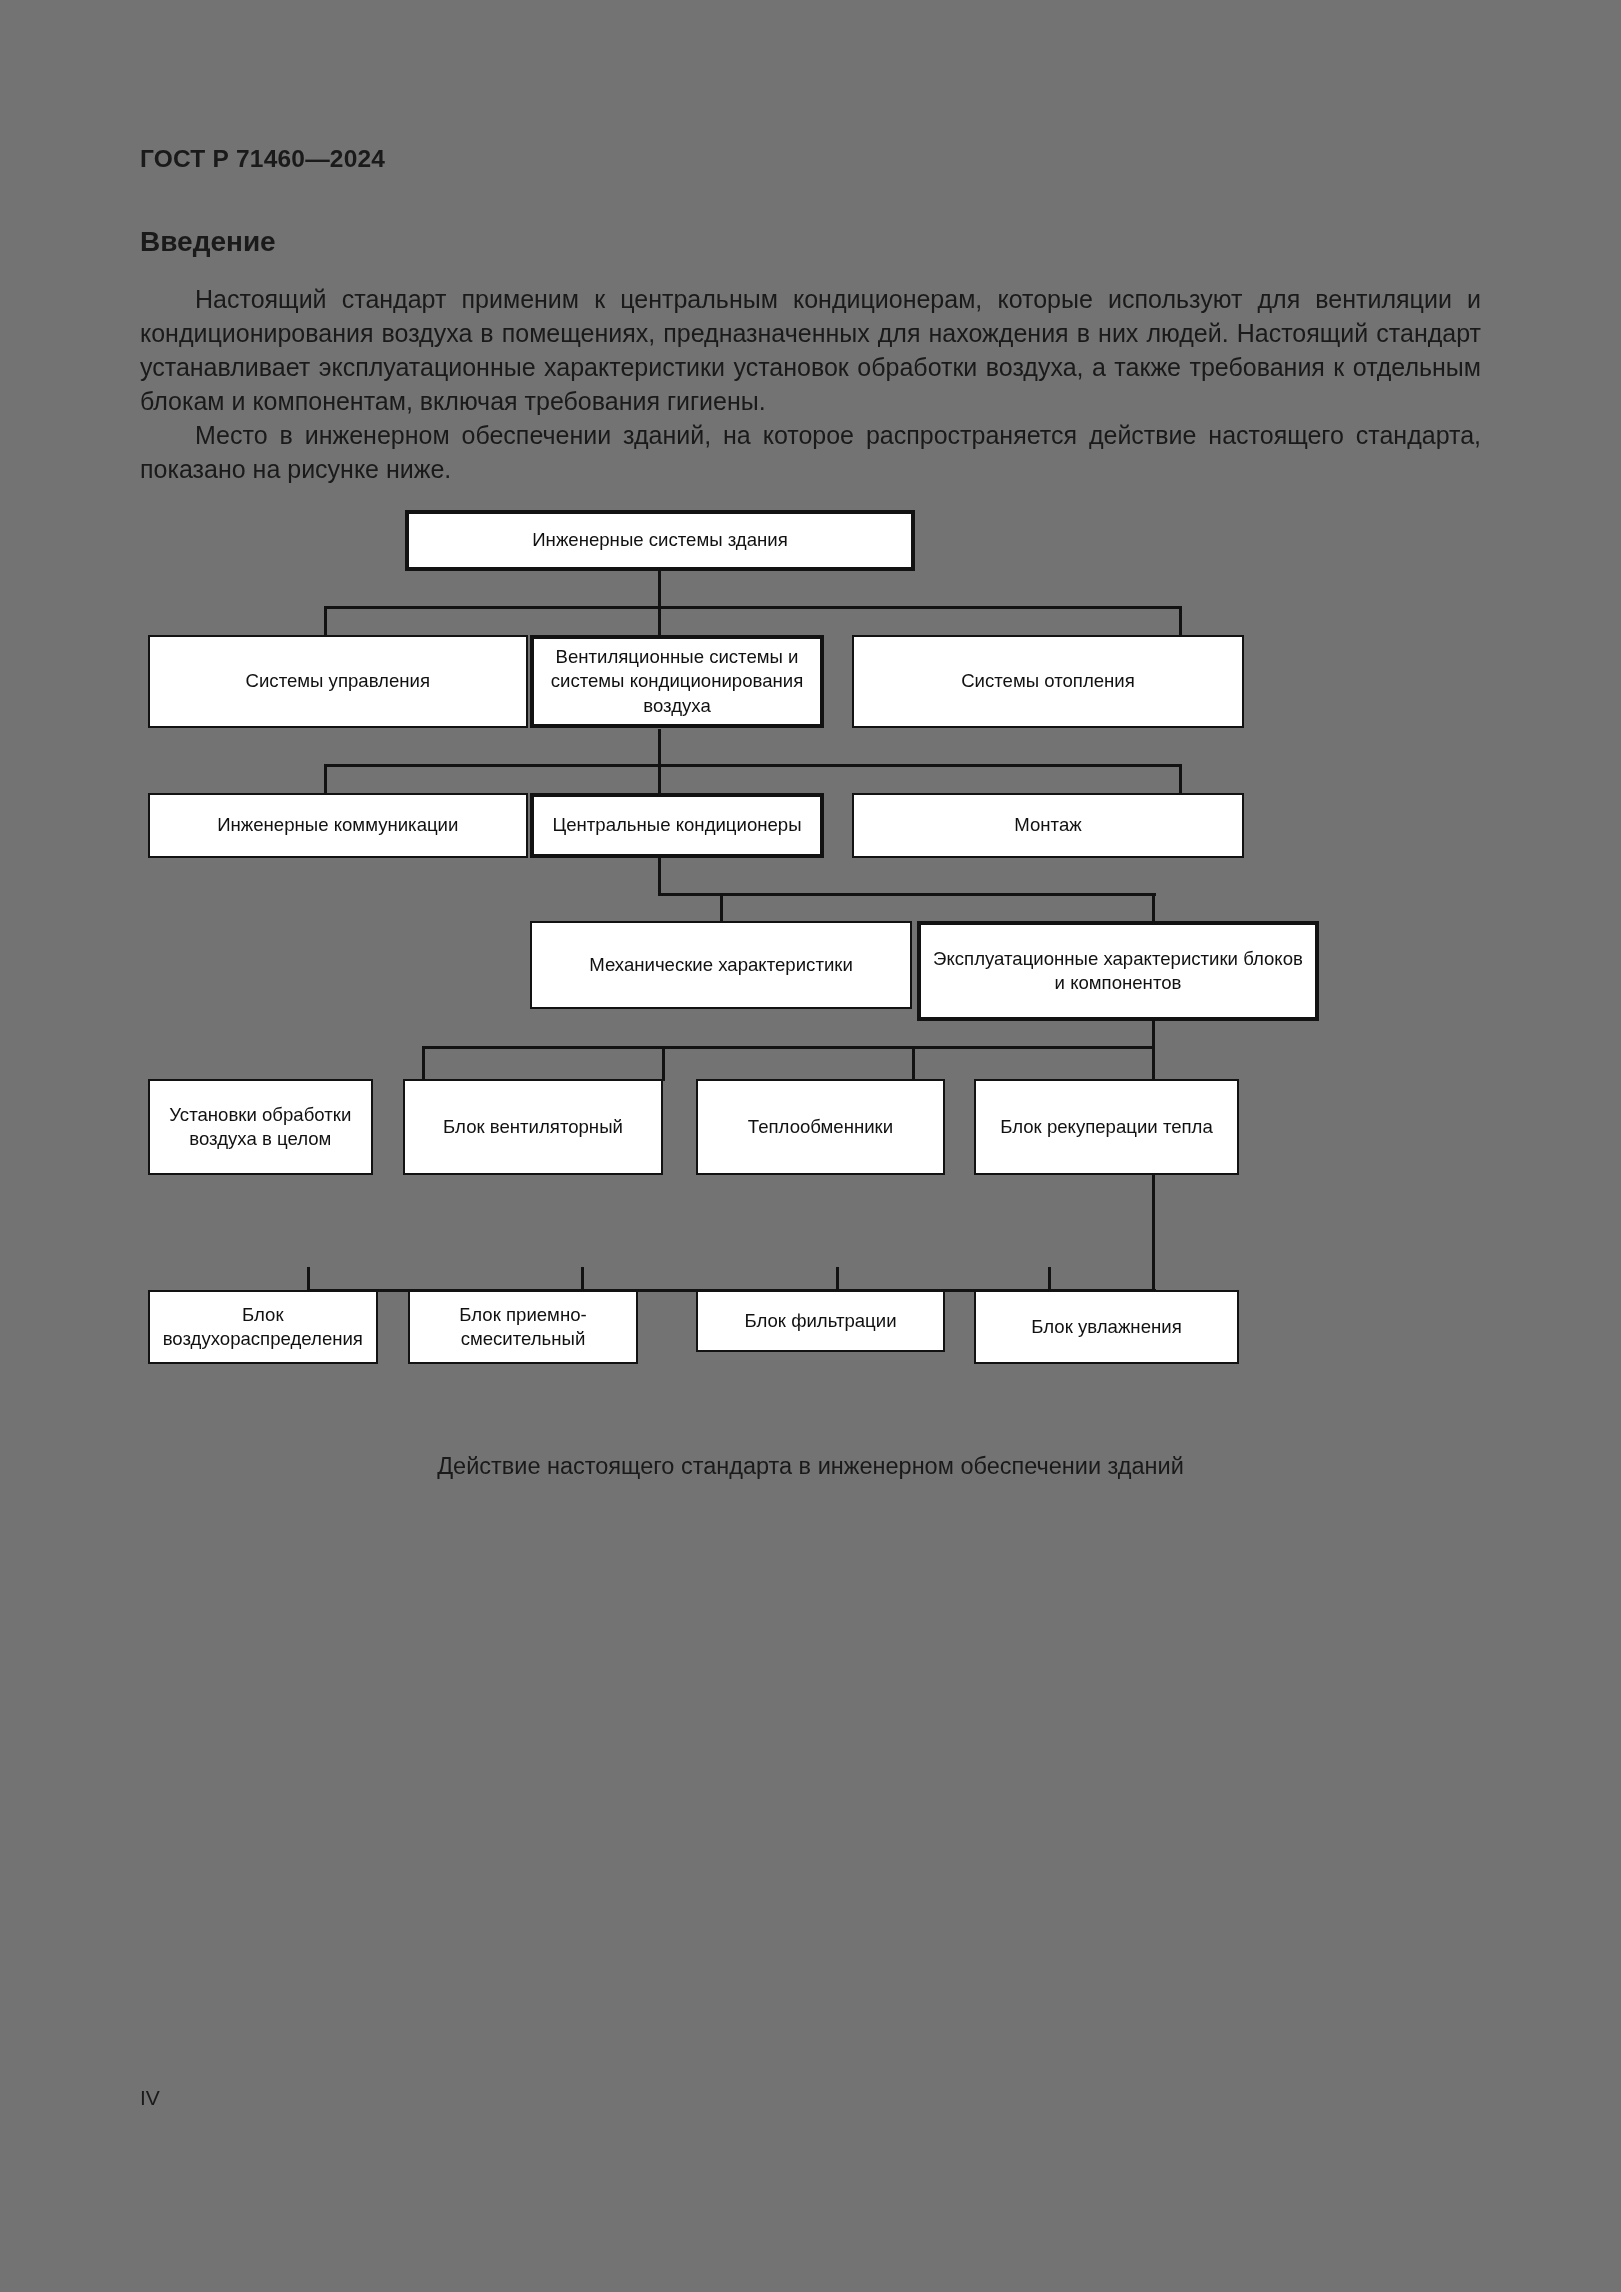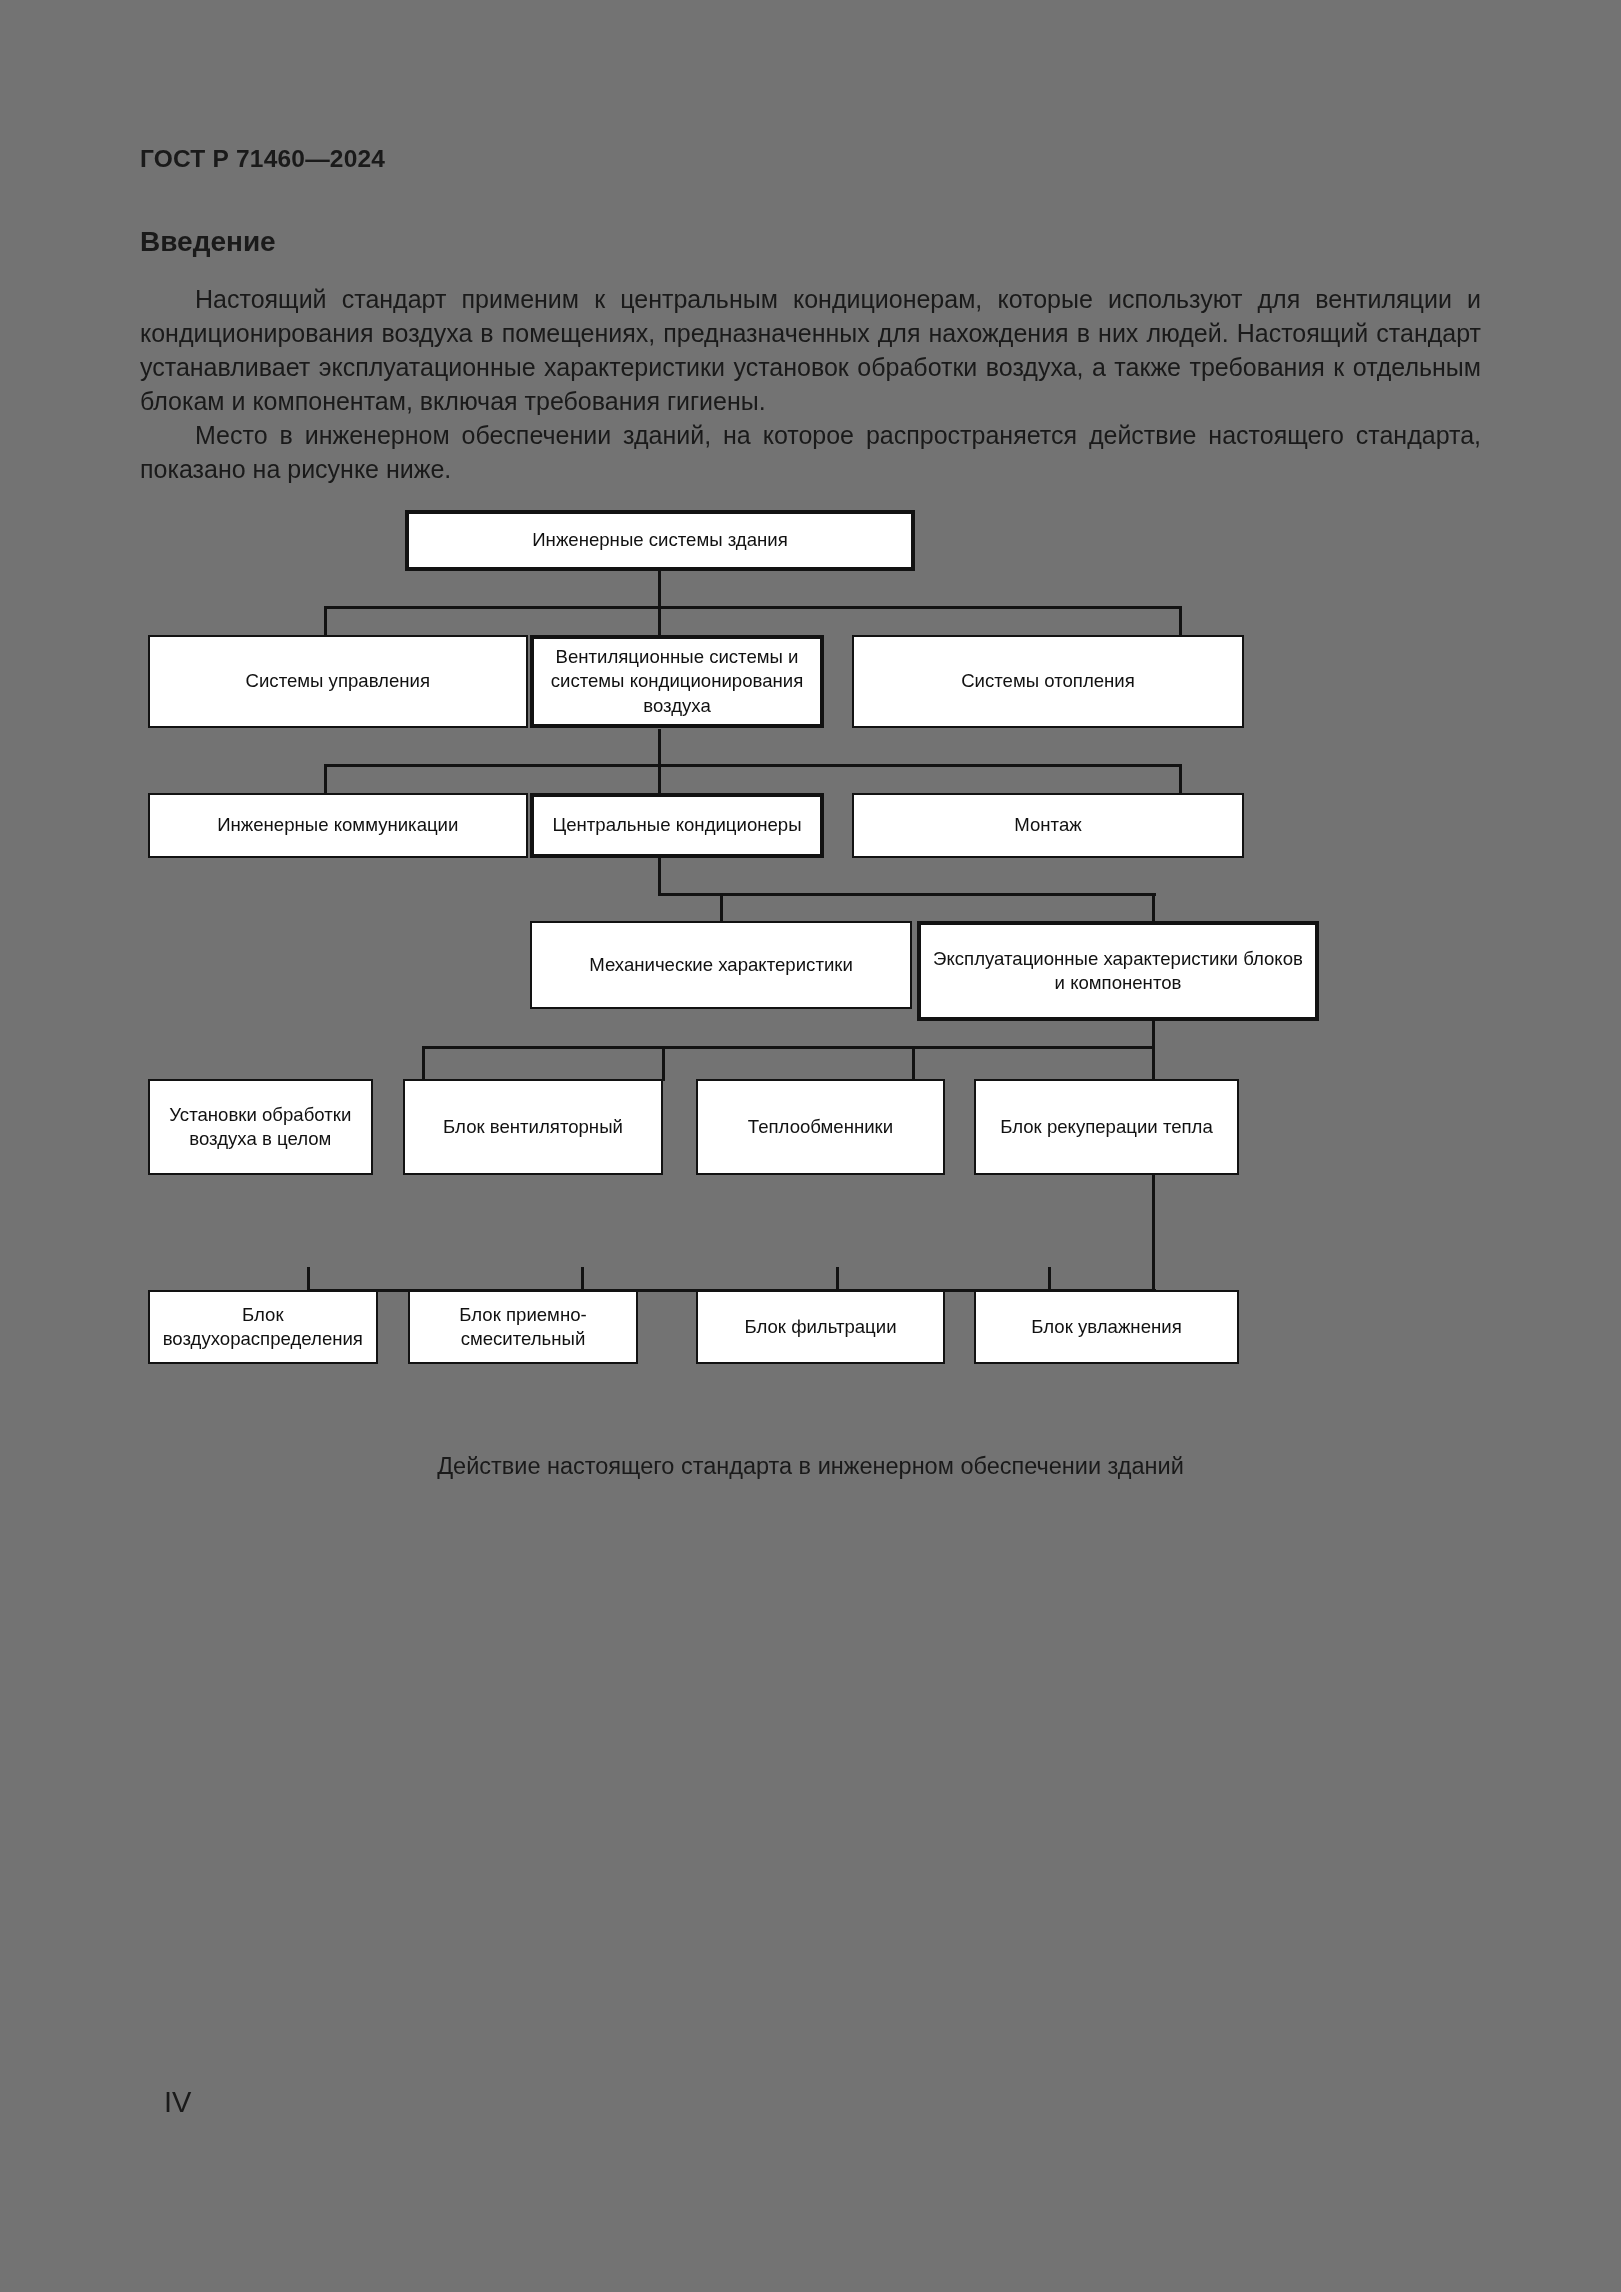--- a/index.html
+++ b/index.html
@@ -102,22 +102,21 @@
     width: 1341px;
     text-align: center;
     font-size: 23.5px;
   }
 
   
   .folio {
     position: absolute;
     left: 140px;
     top: 2086px;
-    font-size: 29px;
-    margin-left: 24px;
+    font-size: 21px;
   }
 </style>
 </head>
 <body>
 
 <div class="page">
 
   <div class="running-header">ГОСТ Р 71460—2024</div>
 
   <div class="section-title">Введение</div>
@@ -206,21 +205,21 @@
     <div class="connector v" style="left:441px; top:757px; width:2.9px; height:25.5px;"></div>
     <div class="connector v" style="left:696px; top:757px; width:2.9px; height:25.5px;"></div>
     <div class="connector v" style="left:908px; top:757px; width:2.9px; height:25.5px;"></div>
 
     <div class="node" style="left:7.8px; top:780px; width:230px; height:74px;">
       <span>Блок воздухораспределения</span>
     </div>
     <div class="node" style="left:268px; top:780px; width:230px; height:74px;">
       <span>Блок приемно-смесительный</span>
     </div>
-    <div class="node" style="left:556px; top:780px; width:249px; height:74px;">
+    <div class="node" style="left:556px; top:780px; width:249px; height:62px;">
       <span>Блок фильтрации</span>
     </div>
     <div class="node" style="left:834px; top:780px; width:265px; height:74px;">
       <span>Блок увлажнения</span>
     </div>
 
   </div>
 
   <div class="figure-caption">Действие настоящего стандарта в инженерном обеспечении зданий</div>
 

